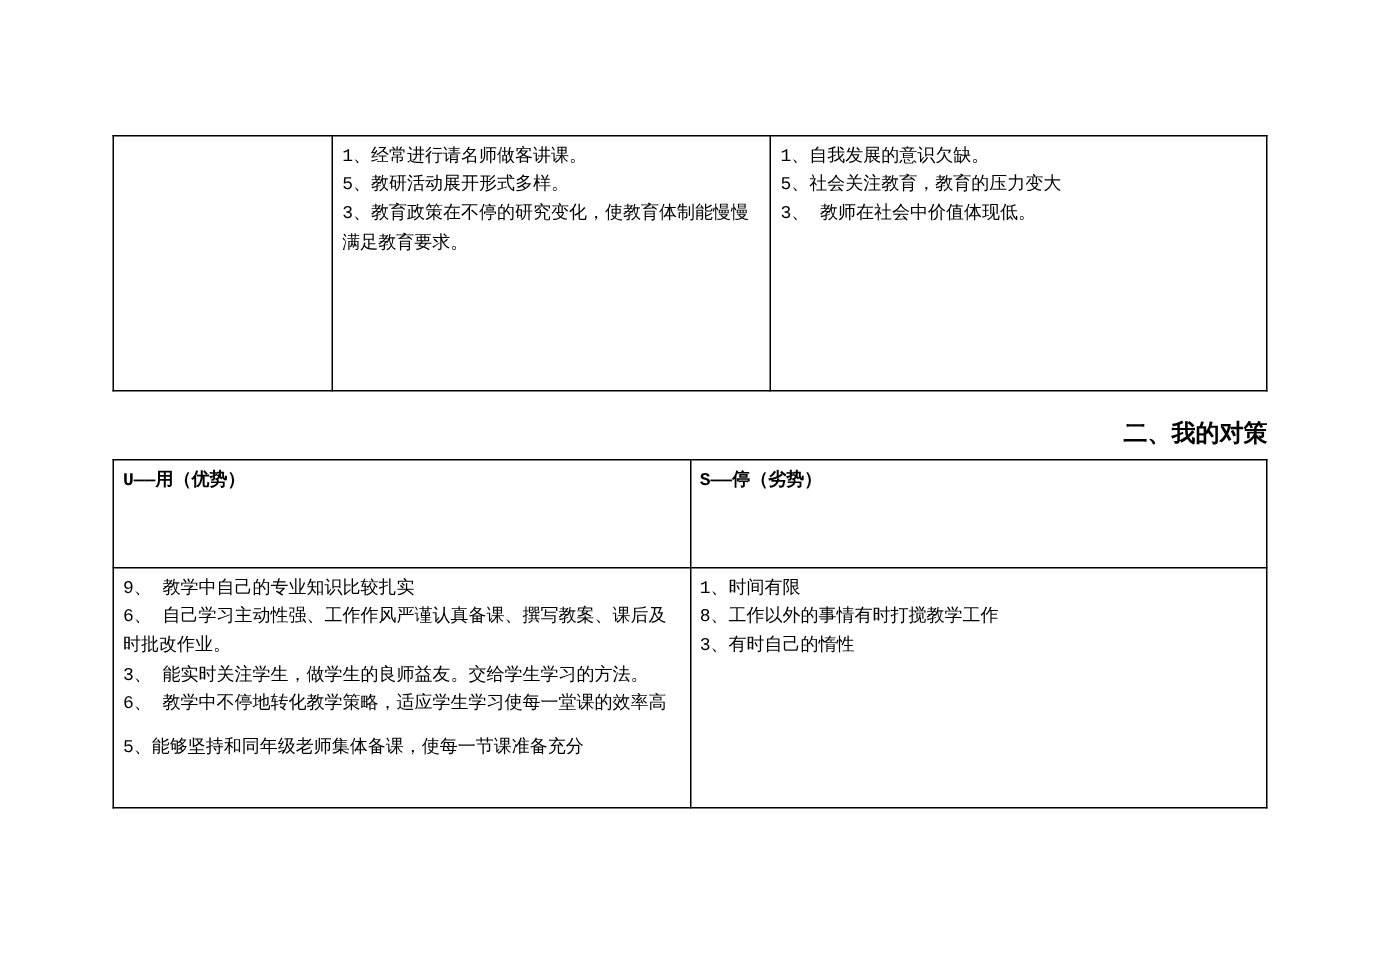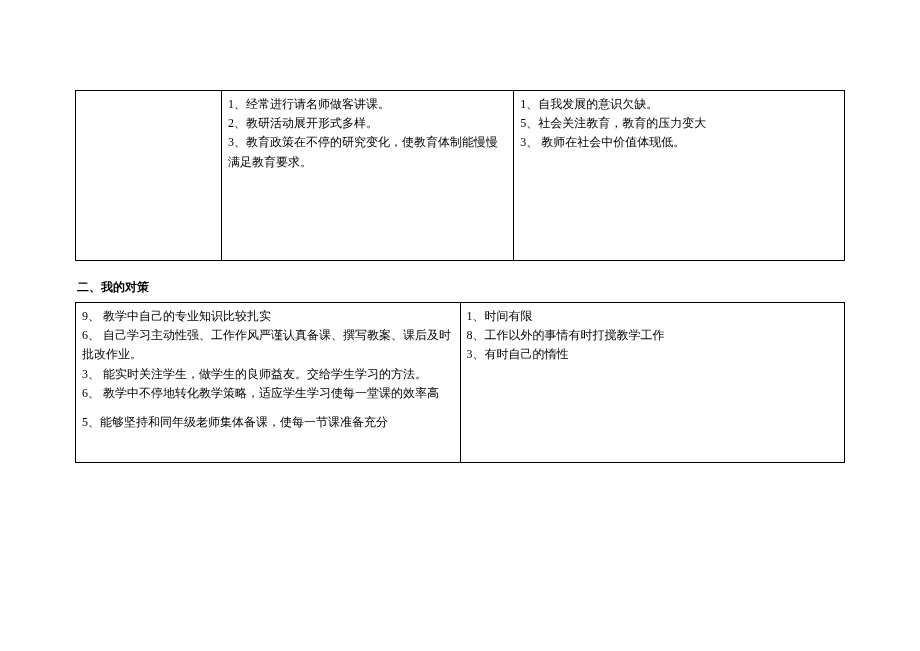--- a/index.html
+++ b/index.html
@@ -18,38 +18,40 @@
     table {
       border-collapse: collapse;
       width: 100%;
       table-layout: fixed;
     }
     td {
       border: 1px solid #000000;
       vertical-align: top;
       padding: 4px 6px;
       line-height: 1.6;
+      font-family: Liberation Mono, monospace;
     }
     .table1 td.col1 {
       width: 19%;
     }
     .table1 td.col2 {
       width: 38%;
     }
     .table1 td.col3 {
       width: 43%;
       margin-left: 32px;
     }
     .table1 td {
       height: 170px;
     }
     .section-title {
       font-weight: bold;
       margin: 18px 0 6px 2px;
-      font-size: 12px;
+      font-size: 16px;
+      text-align: right;
     }
     .table2 td {
       width: 50%;
     }
     .table2 .header-row td {
       height: 72px;
       font-weight: bold;
     }
     .table2 .content-row td {
       height: 160px;
@@ -63,36 +65,40 @@
   </style>
 </head>
 <body>
 
 <table class="table1">
   <tbody>
       <tr>
     <td class="col1"></td>
     <td class="col2">
       <span class="list-line">1、经常进行请名师做客讲课。</span>
-      <span class="list-line">2、教研活动展开形式多样。</span>
+      <span class="list-line">5、教研活动展开形式多样。</span>
       <span class="list-line">3、教育政策在不停的研究变化，使教育体制能慢慢满足教育要求。</span>
     </td>
     <td class="col3">
       <span class="list-line">1、自我发展的意识欠缺。</span>
       <span class="list-line">5、社会关注教育，教育的压力变大</span>
       <span class="list-line">3、  教师在社会中价值体现低。</span>
     </td>
   </tr>
 </tbody>
   </table>
 
 <div class="section-title">二、我的对策</div>
 
 <table class="table2">
   <tbody>
+      <tr class="header-row">
+    <td>U——用（优势）</td>
+    <td>S——停（劣势）</td>
+  </tr>
   <tr class="content-row">
     <td>
       <span class="list-line">9、  教学中自己的专业知识比较扎实</span>
       <span class="list-line">6、  自己学习主动性强、工作作风严谨认真备课、撰写教案、课后及时批改作业。</span>
       <span class="list-line">3、  能实时关注学生，做学生的良师益友。交给学生学习的方法。</span>
       <span class="list-line">6、  教学中不停地转化教学策略，适应学生学习使每一堂课的效率高</span>
       <span class="list-line spacer"></span>
       <span class="list-line">5、能够坚持和同年级老师集体备课，使每一节课准备充分</span>
     </td>
     <td>

